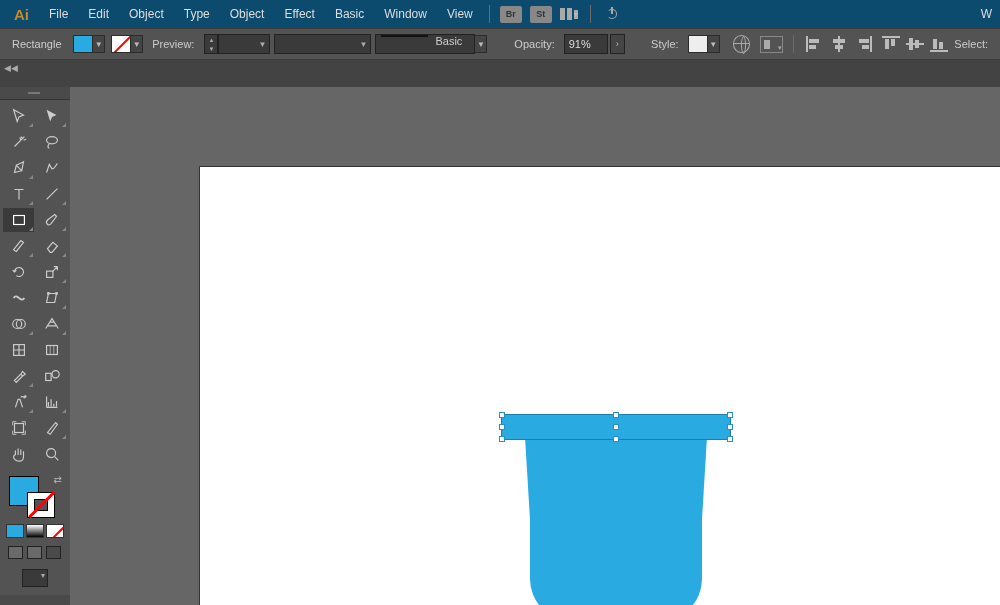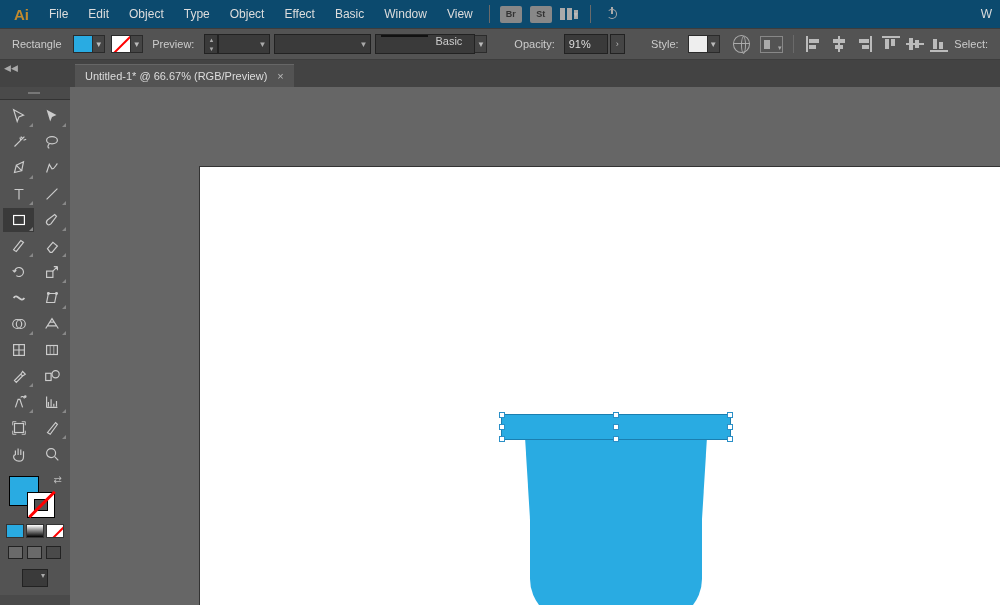--- a/index.html
+++ b/index.html
@@ -188,24 +188,20 @@
         <span style="left:3px;bottom:3px;width:4px;height:10px"></span>
         <span style="left:9px;bottom:3px;width:4px;height:7px"></span>
       </div>
   </div>
   <div style="flex:1"></div>
   <div class="ctl-label">Select:</div>
 </div>
 
 <div class="tabstrip">
   <div class="collapse">◀◀</div>
-  <div class="doc-tab">
-    <span>Untitled-1* @ 66.67% (RGB/Preview)</span>
-    <span class="x">×</span>
-  </div>
 </div>
 
 <div class="main">
   <div class="tool-col">
   <div class="tool-tab"></div>
   <div class="tools">
     <div class="tool">
           <svg viewBox="0 0 20 20">
             <path d="M4 3l4 13 2-5 5-2z"></path>
           </svg>

